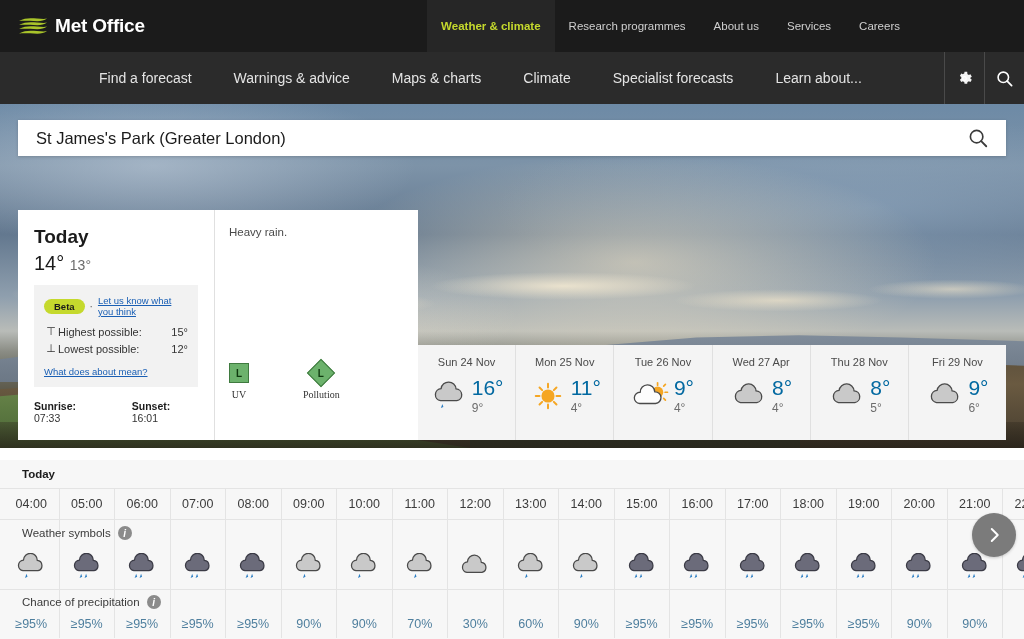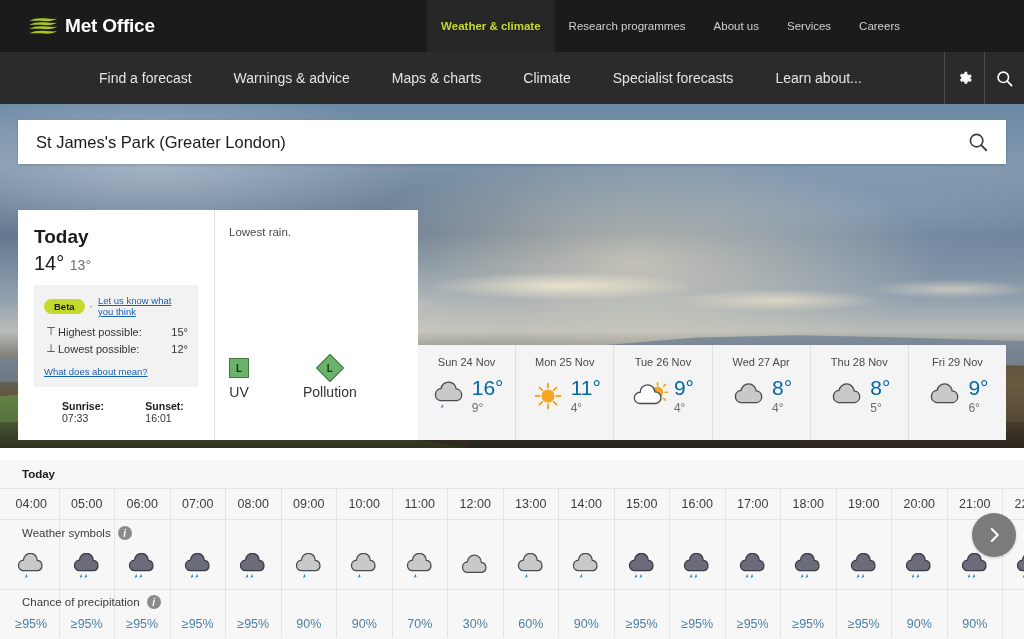--- a/index.html
+++ b/index.html
@@ -8,21 +8,21 @@
   body {
     width:1024px; height:639px; overflow:hidden;
     font-family:"Liberation Sans", sans-serif;
     background:#fff; color:#262626;
     -webkit-font-smoothing:antialiased;
   }
   .page { position:relative; width:1024px; height:639px; overflow:hidden; }
 
   
   .topbar { position:relative; height:52px; background:#1b1b1b; display:flex; align-items:stretch; }
-  .logo { display:flex; align-items:center; gap:7px; padding-left:28px; }
+  .logo { display:flex; align-items:center; gap:7px; padding-left:18px; }
   .logo-mark { width:30px; height:19px; display:block; }
   .logo-text { color:#fff; font-size:19px; font-weight:bold; letter-spacing:-0.2px; }
   .topnav { display:flex; align-items:stretch; margin-left:auto; }
   .topnav a {
     display:flex; align-items:center; padding:0 14px;
     font-size:11.5px; color:#cfcfcf; text-decoration:none; white-space:nowrap;
   }
   .topnav a.active { color:#c5d92d; background:#262626; font-weight:bold; }
   .topnav-spacer { width:110px; }
 
@@ -81,21 +81,21 @@
     clip-path:polygon(0% 70%, 6% 42%, 14% 30%, 24% 22%, 36% 18%, 50% 20%, 64% 26%, 78% 34%, 90% 48%, 100% 64%, 100% 100%, 0% 100%);
     opacity:0.95;
   }
   .hero-fg {
     position:absolute; left:0; right:0; bottom:0; height:26px;
     background:linear-gradient(rgba(45,38,28,0.35), rgba(38,32,24,0.75));
   }
 
   
   .searchbar {
-    position:absolute; left:18px; top:120px; width:988px; height:44px;
+    position:absolute; left:18px; top:120px; width:988px; height:36px;
     background:#fff; display:flex; align-items:center;
     box-shadow:0 1px 3px rgba(0,0,0,0.18);
   }
   .searchbar input {
     flex:1; border:0; outline:none; background:transparent;
     font-family:"Liberation Sans", sans-serif; font-size:16.5px; color:#1b1b1b;
     padding:0 18px;
   }
   .search-go { width:56px; display:flex; align-items:center; justify-content:center; cursor:pointer; }
 
@@ -113,21 +113,21 @@
     background:#c5d92d; color:#1b1b1b; font-size:9.5px; font-weight:bold;
     border-radius:9px; padding:2px 10px;
   }
   .beta-dot { color:#555; font-size:10px; }
   .beta-link { font-size:9.5px; color:#1a5fb4; text-decoration:underline; cursor:pointer; }
   .poss-row { display:flex; align-items:center; font-size:11px; color:#333; margin-bottom:4px; }
   .poss-ico { width:14px; display:inline-block; text-align:center; font-size:11px; color:#333; }
   .poss-label { flex:1; }
   .poss-val { font-weight:normal; }
   .means-link { font-size:9.5px; color:#1a5fb4; text-decoration:underline; cursor:pointer; display:inline-block; margin-top:7px; }
-  .sun-row { font-size:10.5px; color:#333; margin-top:13px; display:flex; gap:28px;margin-left:28px; }
+  .sun-row { font-size:10.5px; color:#333; margin-top:13px; display:flex; gap:28px; }
   .sun-row b { color:#1b1b1b; }
 
   
   .summary-card {
     position:absolute; left:214px; top:210px; width:204px; height:230px;
     background:#fff; border-left:1px solid #e0e0e0; padding:16px 14px 0 14px;
   }
   .summary-text { font-size:11.5px; color:#4a4a4a; }
   .index-row { position:absolute; left:14px; bottom:40px; display:flex; gap:54px; }
   .index-item { display:flex; flex-direction:column; align-items:center; gap:6px; }
@@ -135,21 +135,21 @@
     width:20px; height:20px; background:#6cb26c; border:1.5px solid #3f7a3f;
     color:#0f3a0f; font-size:10px; font-weight:bold;
     display:flex; align-items:center; justify-content:center;
   }
   .poll-badge {
     width:20px; height:20px; background:#6cb26c; border:1.5px solid #3f7a3f;
     transform:rotate(45deg);
     display:flex; align-items:center; justify-content:center;
   }
   .poll-badge span { transform:rotate(-45deg); color:#0f3a0f; font-size:10px; font-weight:bold; }
-  .index-label { font-size:14px; color:#333; }
+  .index-label { font-size:10px; color:#333;font-family:Liberation Serif, serif; }
 
   
   .daystrip {
     position:absolute; left:418px; top:345px; width:588px; height:95px;
     background:#f4f4f4; display:flex;
   }
   .day {
     flex:1; border-left:1px solid #e0e0e0; padding-top:11px;
     display:flex; flex-direction:column; align-items:center;
   }
@@ -301,21 +301,21 @@
         <span>07:33</span>
       </span>
       <span>
         <b>Sunset:</b>
         <span>16:01</span>
       </span>
     </div>
   </div>
 
   <div class="summary-card">
-    <div class="summary-text">Lowest rain.</div>
+    <div class="summary-text">Heavy rain.</div>
     <div class="index-row">
       <div class="index-item">
         <div class="uv-badge">L</div>
         <div class="index-label">UV</div>
       </div>
       <div class="index-item">
         <div class="poll-badge">
           <span>L</span>
         </div>
         <div class="index-label">Pollution</div>

